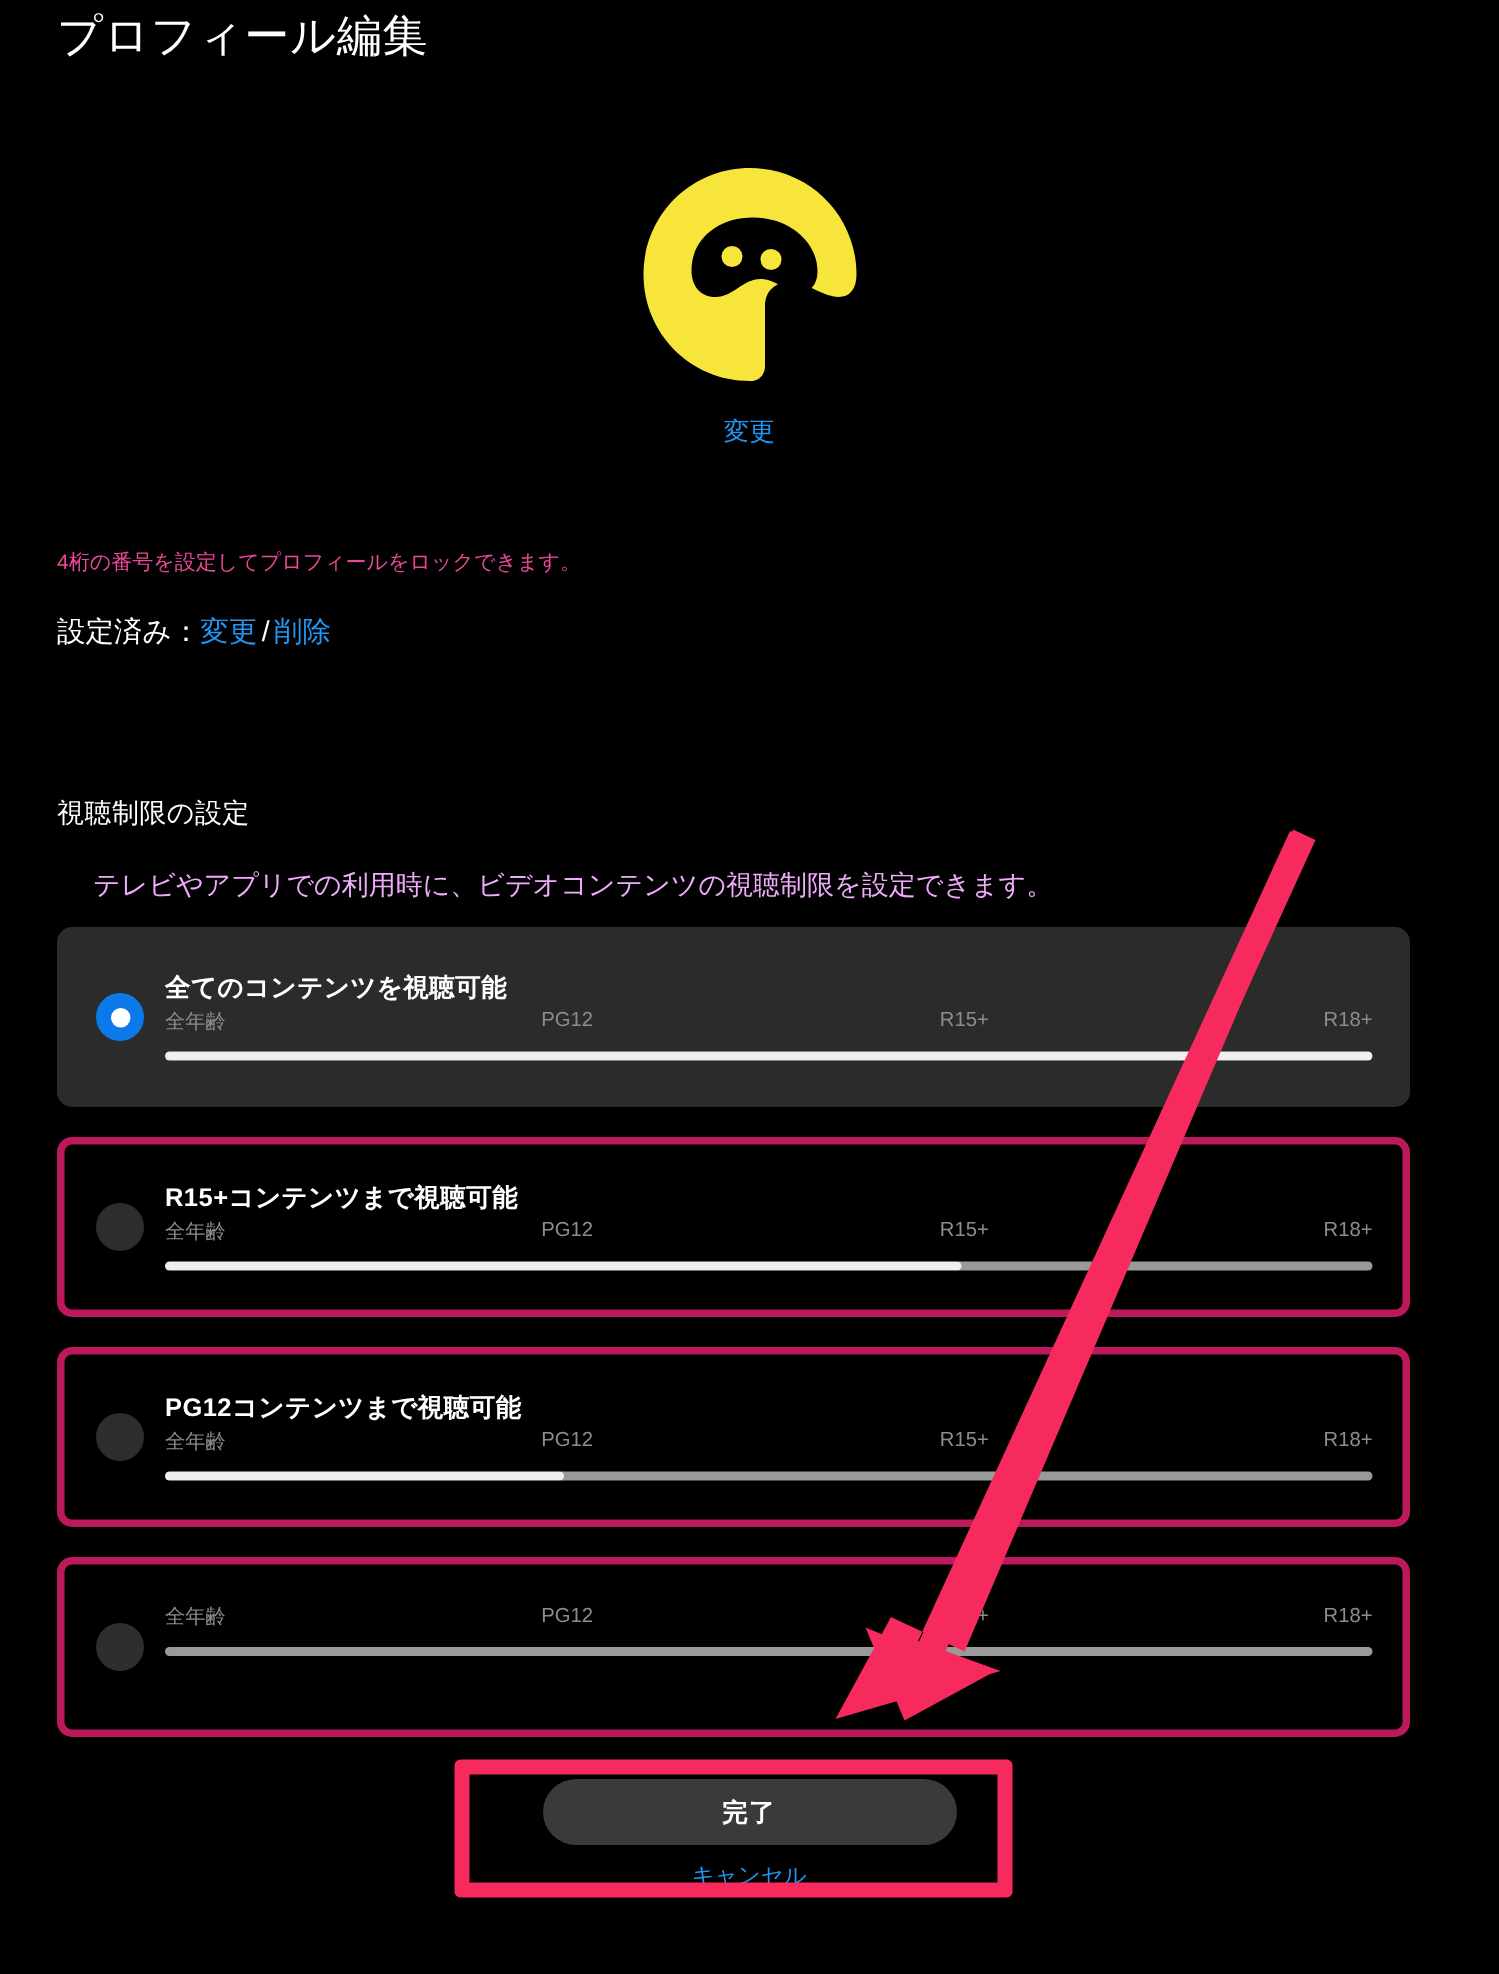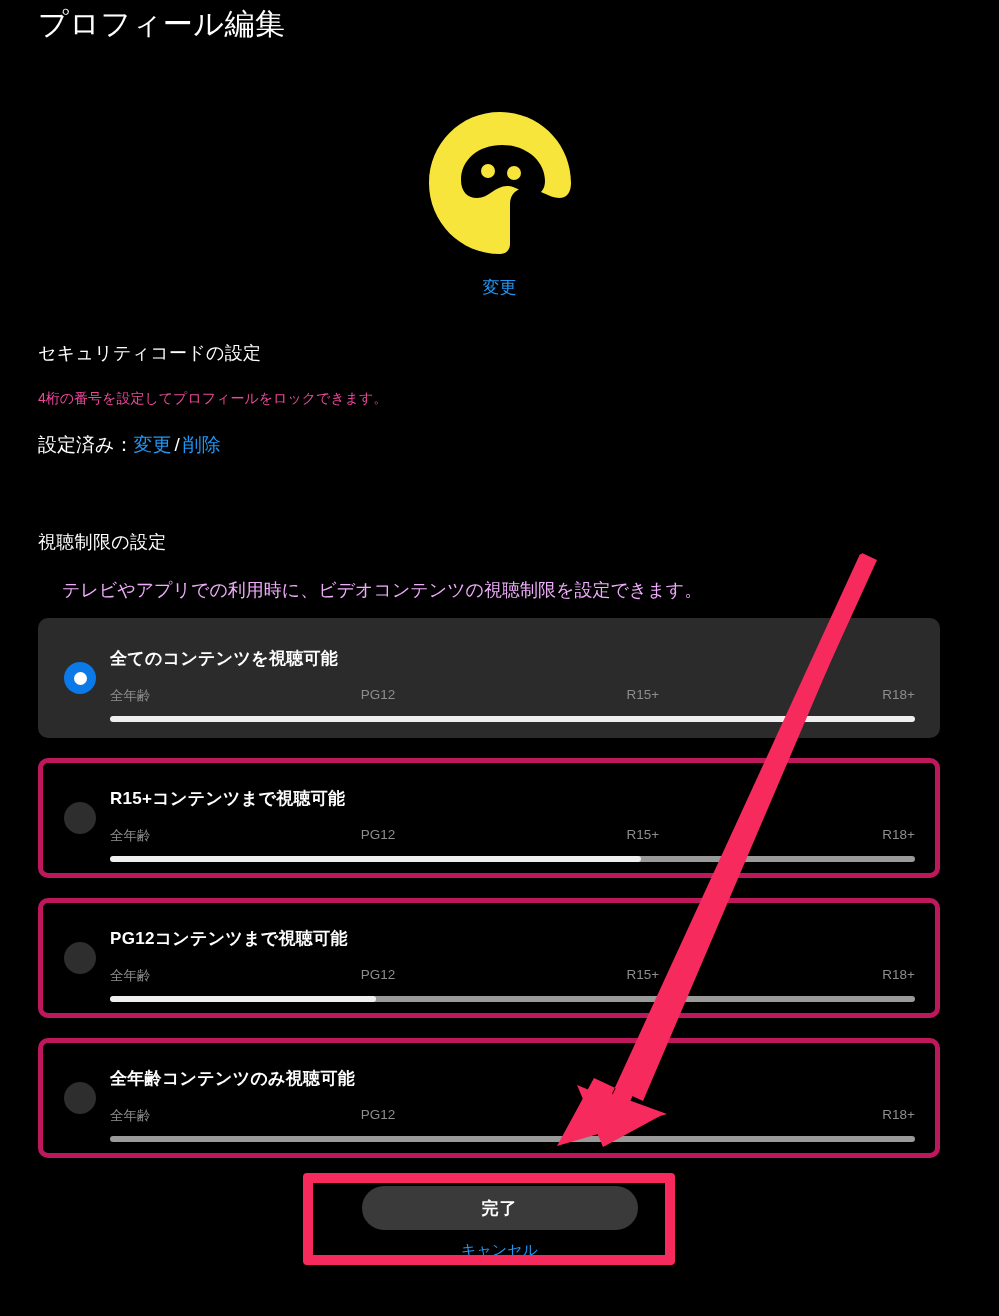--- a/index.html
+++ b/index.html
@@ -158,21 +158,21 @@
     right: 20px;
     top: 24px;
   }
   .rating-label {
     font-size: 17px;
     font-weight: 700;
     color: #ffffff;
     letter-spacing: 0.3px;
   }
   .scale-labels {
-    margin-top: 17px;
+    margin-top: 2px;
     position: relative;
     height: 17px;
     font-size: 13.5px;
     color: #8d8d8d;
   }
   .scale-labels span {
     position: absolute;
     top: 0;
     white-space: nowrap;
   }
@@ -261,21 +261,20 @@
         <path d="M36 72 C36 52 53 37 77 37 C101 37 120 53 120 73 C120 84 112 90 102 86 C95 83 90 78 82 78 C70 78 64 90 52 90 C42 90 36 83 36 72 Z" fill="#000000"></path>
         <circle cx="63" cy="63" r="7" fill="#f7e53b"></circle>
         <circle cx="89" cy="65" r="7" fill="#f7e53b"></circle>
         <path d="M92 4 C122 14 146 42 146 75 C146 84 142 90 134 90 C124 90 113 80 101 80 C92 80 85 86 85 96 L85 136 C85 142 81 146 75 146 C70 146 66 143 64 137 L92 4 Z" fill="#000000" opacity="0"></path>
       </svg>
     </div>
     <a class="change-avatar-link" href="#">変更</a>
   </div>
 
   <div class="section-security">
-    <h2 class="section-heading">セキュリティコードの設定</h2>
     <div class="section-desc">
       <div>4桁の番号を設定してプロフィールをロックできます。</div>
     </div>
     <div class="security-status"><span>設定済み：</span><a class="link" href="#">変更</a><span class="sep">/</span><a class="link" href="#">削除</a></div>
   </div>
 
   <div class="section-restriction">
     <h2 class="section-heading">視聴制限の設定</h2>
     <div class="restriction-desc">テレビやアプリでの利用時に、ビデオコンテンツの視聴制限を設定できます。</div>
   </div>
@@ -334,21 +333,20 @@
           <div class="fill" style="width: 33%;"></div>
         </div>
       </div>
     </div>
 
     <div class="rating-card">
       <div class="radio">
           <span class="dot"></span>
         </div>
       <div class="rating-body">
-        <div class="rating-label">全年齢コンテンツのみ視聴可能</div>
         <div class="scale-labels">
           <span class="s0">全年齢</span>
           <span class="s1">PG12</span>
           <span class="s2">R15+</span>
           <span class="s3">R18+</span>
         </div>
         <div class="scale-bar">
           <div class="fill" style="width: 0%;"></div>
         </div>
       </div>

